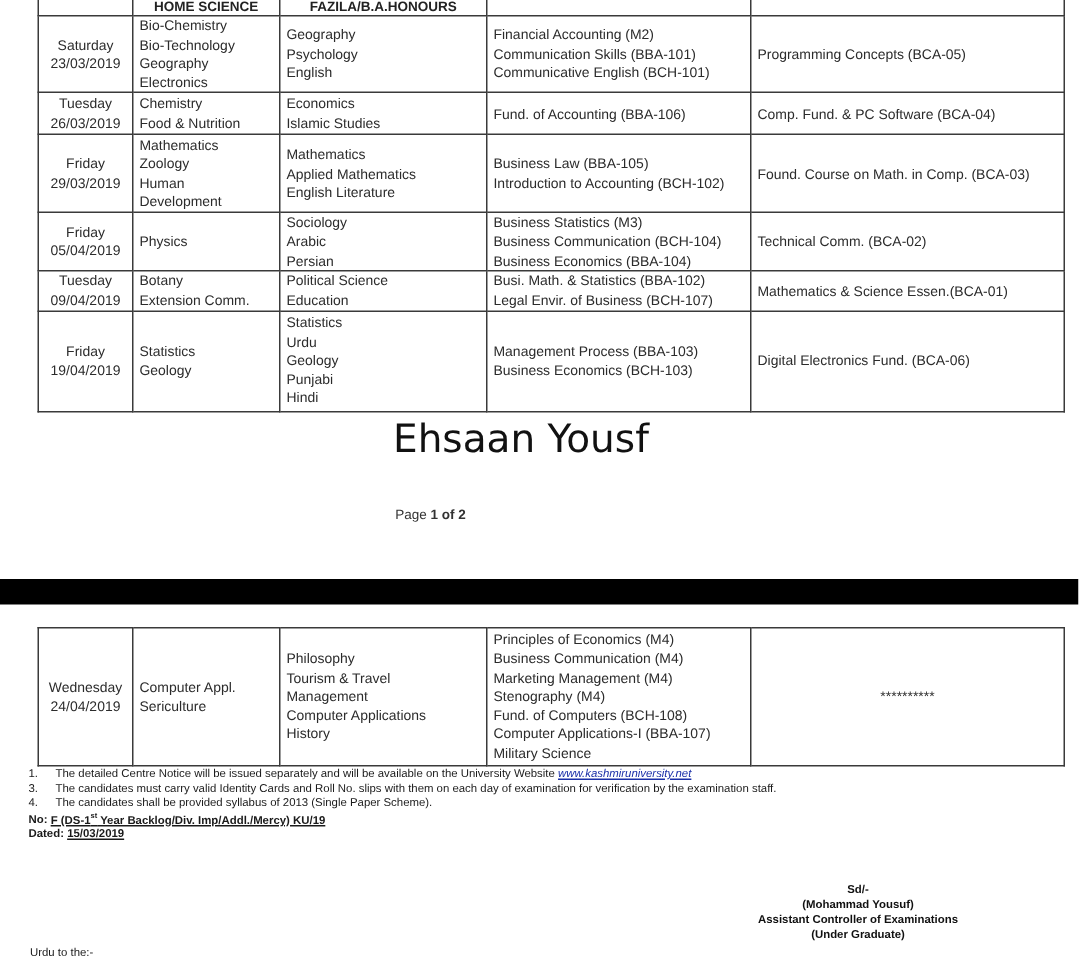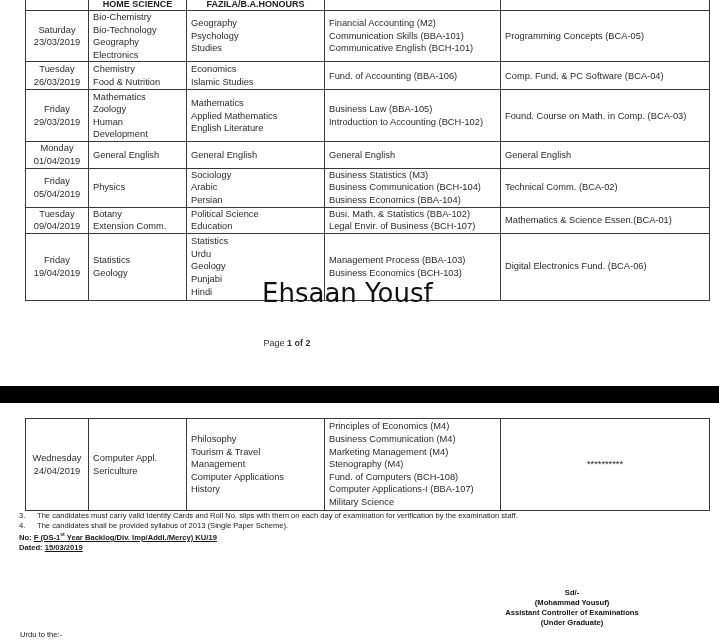--- a/index.html
+++ b/index.html
@@ -53,21 +53,21 @@
         </td>
         <td class="c2">
           <span class="line">Bio-Chemistry</span>
           <span class="line">Bio-Technology</span>
           <span class="line">Geography</span>
           <span class="line">Electronics</span>
         </td>
         <td class="c3">
           <span class="line">Geography</span>
           <span class="line">Psychology</span>
-          <span class="line">Studies</span>
+          <span class="line">English</span>
         </td>
         <td class="c4">
           <span class="line">Financial Accounting (M2)</span>
           <span class="line">Communication Skills (BBA-101)</span>
           <span class="line">Communicative English (BCH-101)</span>
         </td>
         <td class="c5">
           <span class="line">Programming Concepts (BCA-05)</span>
         </td>
       </tr>
@@ -106,38 +106,20 @@
           <span class="line">Mathematics</span>
           <span class="line">Applied Mathematics</span>
           <span class="line">English Literature</span>
         </td>
         <td class="c4">
           <span class="line">Business Law (BBA-105)</span>
           <span class="line">Introduction to Accounting (BCH-102)</span>
         </td>
         <td class="c5">
           <span class="line">Found. Course on Math. in Comp. (BCA-03)</span>
-        </td>
-      </tr>
-      <tr style="height: 26px;">
-        <td class="c1">
-          <span class="line">Monday</span>
-          <span class="line">01/04/2019</span>
-        </td>
-        <td class="c2">
-          <span class="line">General English</span>
-        </td>
-        <td class="c3">
-          <span class="line">General English</span>
-        </td>
-        <td class="c4">
-          <span class="line">General English</span>
-        </td>
-        <td class="c5">
-          <span class="line">General English</span>
         </td>
       </tr>
       <tr style="height: 39px;">
         <td class="c1">
           <span class="line">Friday</span>
           <span class="line">05/04/2019</span>
         </td>
         <td class="c2">
           <span class="line">Physics</span>
         </td>
@@ -240,20 +222,23 @@
         </td>
         <td class="c5 center">
           <span class="line">**********</span>
         </td>
       </tr>
     </tbody>
 </table>
 
 <div class="notes">
   <div class="item">
+    <span class="num">1.</span><span>The detailed Centre Notice will be issued separately and will be available on the University Website </span><a>www.kashmiruniversity.net</a>
+  </div>
+  <div class="item">
     <span class="num">3.</span><span>The candidates must carry valid Identity Cards and Roll No. slips with them on each day of examination for verification by the examination staff.</span>
   </div>
   <div class="item">
     <span class="num">4.</span><span>The candidates shall be provided syllabus of 2013 (Single Paper Scheme).</span>
   </div>
   <div class="ref">
     <span>No: </span><u><span>F (DS-1</span><sup>st</sup><span> Year Backlog/Div. Imp/Addl./Mercy) KU/19</span></u>
   </div>
   <div class="ref">
     <span>Dated: </span><u>15/03/2019</u>

